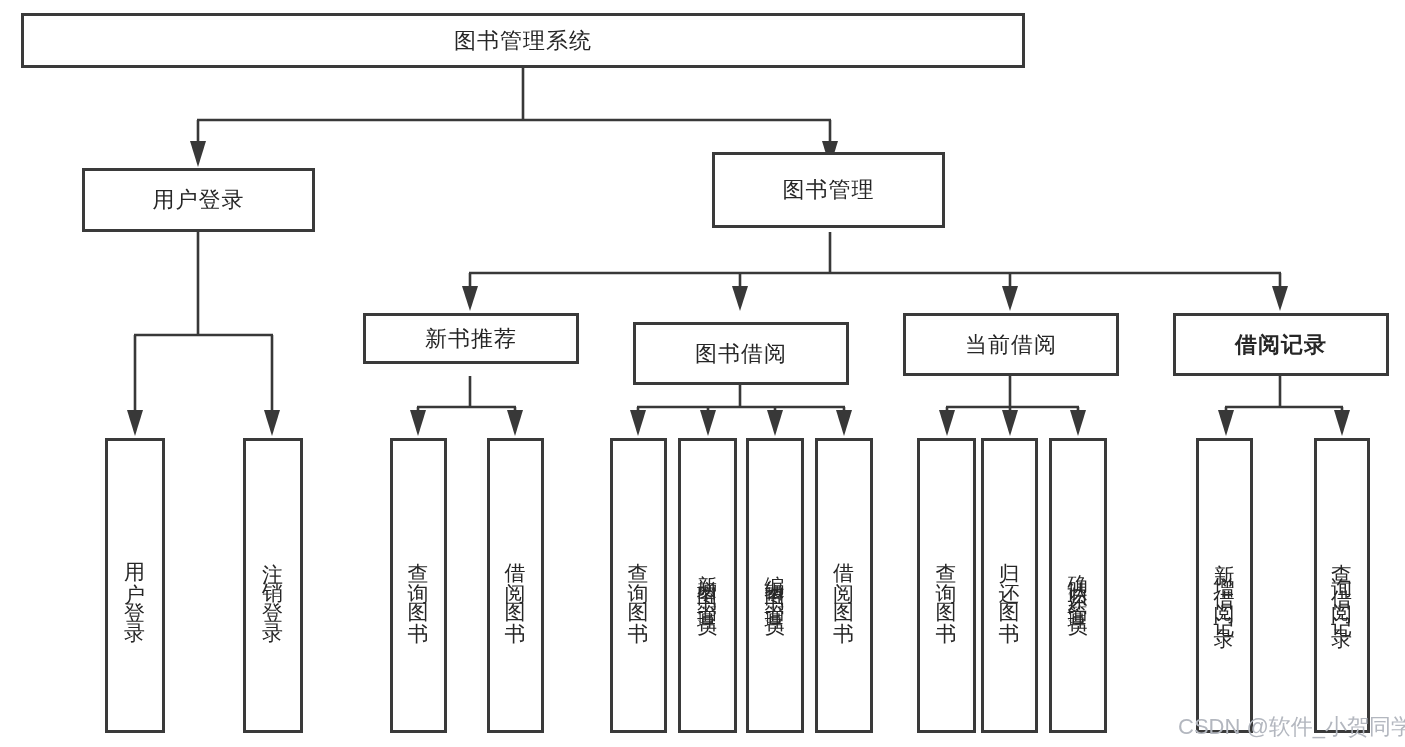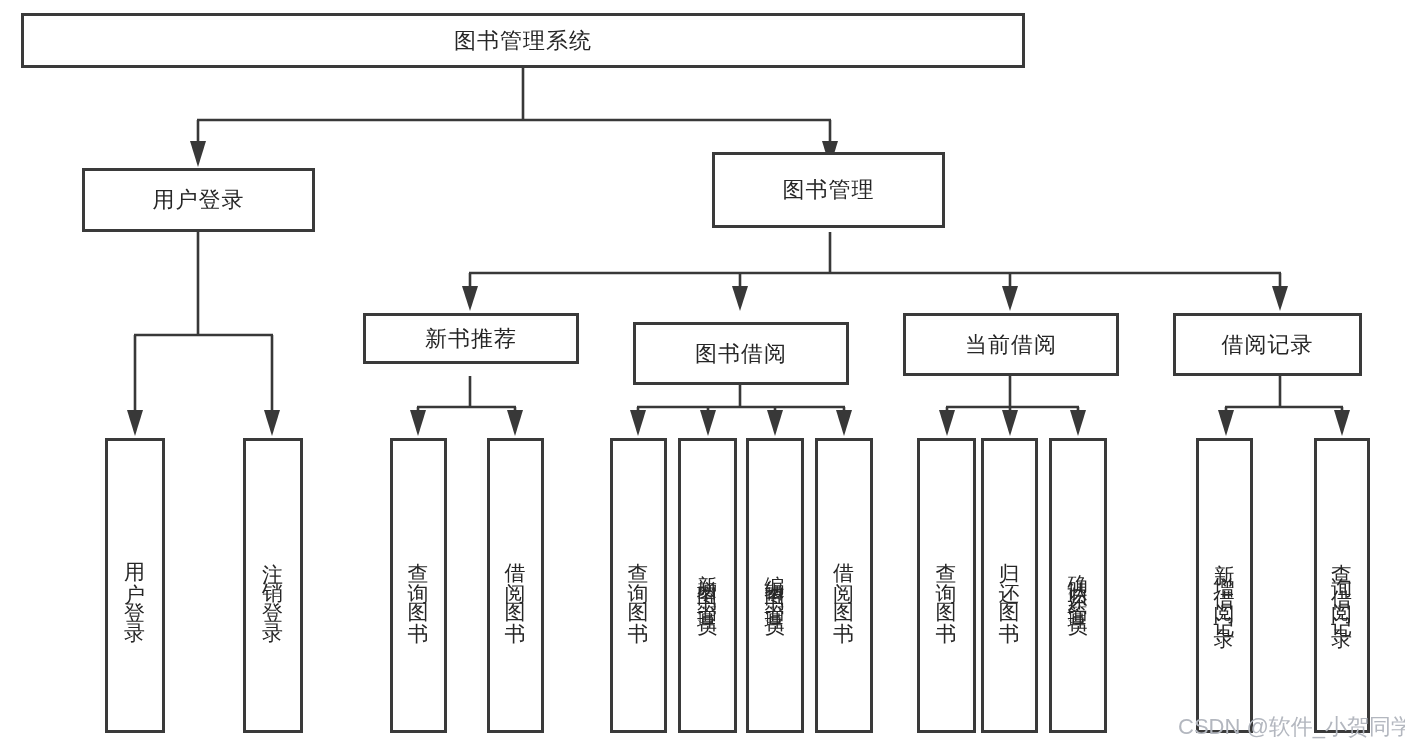--- a/index.html
+++ b/index.html
@@ -144,21 +144,21 @@
 
   <div class="hbox" style="left:363px; top:313px; width:216px; height:51px;">
     <span>新书推荐</span>
   </div>
   <div class="hbox" style="left:633px; top:313px; width:216px; height:63px;margin-top:9px;">
     <span>图书借阅</span>
   </div>
   <div class="hbox" style="left:903px; top:313px; width:216px; height:63px;">
     <span>当前借阅</span>
   </div>
-  <div class="hbox" style="left:1173px; top:313px; width:189px; height:63px;">
+  <div class="hbox" style="left:1173px; top:313px; width:216px; height:63px;font-weight:bold;">
     <span>借阅记录</span>
   </div>
 
   <div class="vbox" style="left:105px; width:60px;">
     <span class="vlabel sp-wide">用户登录</span>
   </div>
   <div class="vbox" style="left:243px; width:60px;">
     <span class="vlabel sp-wide">注销登录</span>
   </div>
 

